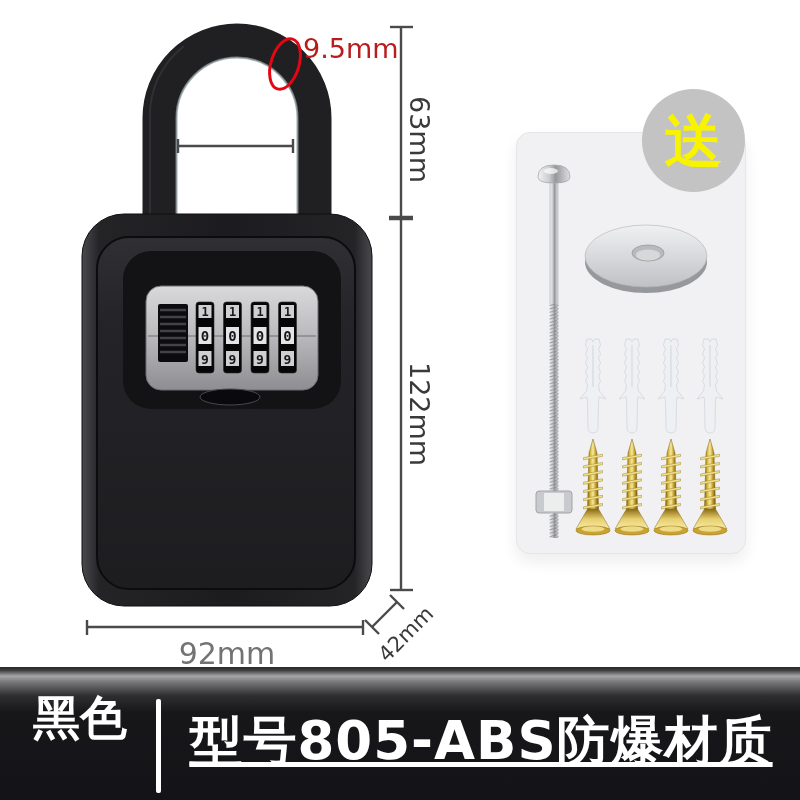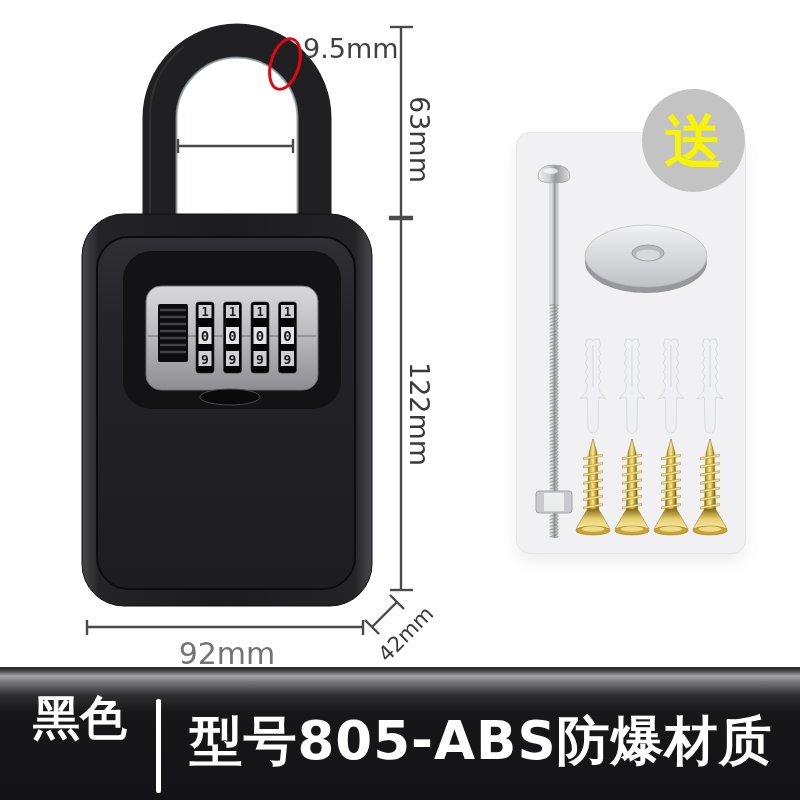--- a/index.html
+++ b/index.html
@@ -1,20 +1,20 @@
 <!DOCTYPE html>
 <html><head>
 <meta charset="utf-8">
 <style>
   html,body{margin:0;padding:0;background:#ffffff;}
   .stage{position:relative;width:800px;height:800px;background:#ffffff;overflow:hidden;
          font-family:"DejaVu Sans","Liberation Sans",sans-serif;}
   .abs{position:absolute;}
   .dim-label{position:absolute;color:#333;white-space:nowrap;}
-  .lbl-95{left:303px;top:33px;font-size:27px;color:#404040;}
+  .lbl-95{left:303px;top:33px;font-size:27px;color:#b91c1c;}
   .lbl-41{left:177px;top:110px;width:116px;text-align:center;font-size:26px;
           font-family:"DejaVu Sans Mono",monospace;color:#333;}
   .vlabel{writing-mode:vertical-rl;color:#3a3a3a;font-size:27px;}
   .lbl-63{left:404px;top:96px;}
   .lbl-122{left:404px;top:362px;}
   .lbl-92{left:132px;top:636px;width:190px;text-align:center;font-size:30px;color:#737373;}
   .lbl-42{left:382px;top:646px;font-size:21px;color:#3a3a3a;
           transform:rotate(-45deg);transform-origin:0 50%;}
   .acc-card{left:516px;top:132px;width:228px;height:420px;background:#f1f1f3;
             border:1px solid #e6e6e8;border-radius:14px;
@@ -25,21 +25,21 @@
   .gift-badge span{font-size:58px;font-weight:700;color:#f8f400;line-height:1;}
   .footer{left:0;top:667px;width:800px;height:151px;
           background:linear-gradient(180deg,#2b2b2d 0%,#39393b 2%,#a6a6a8 6%,
                      #77777a 10%,#2e2e31 19%,#17171a 30%,#131317 100%);}
   .variant{position:absolute;left:10px;top:27px;width:140px;text-align:center;
            color:#fff;font-weight:700;font-size:47px;line-height:48px;}
   .v-divider{position:absolute;left:156px;top:32px;width:5px;height:94px;background:#fff;
              border-radius:2px;}
   .model{position:absolute;left:168px;right:6px;top:0;height:133px;display:flex;
          align-items:center;justify-content:center;padding-top:16px;box-sizing:border-box;
-         color:#fff;font-weight:700;font-size:53px;letter-spacing:1px;white-space:nowrap;}
+         color:#fff;font-weight:700;font-size:53px;letter-spacing:1px;white-space:nowrap;text-decoration:underline;}
 </style>
 </head>
 <body>
 
 <div class="stage">
 
   <svg class="abs" style="left:0;top:0" width="460" height="680" viewBox="0 0 460 680">
     <defs>
       <linearGradient id="bodyGrad" x1="0" y1="0" x2="1" y2="0">
         <stop offset="0" stop-color="#4a4a4e"></stop>

